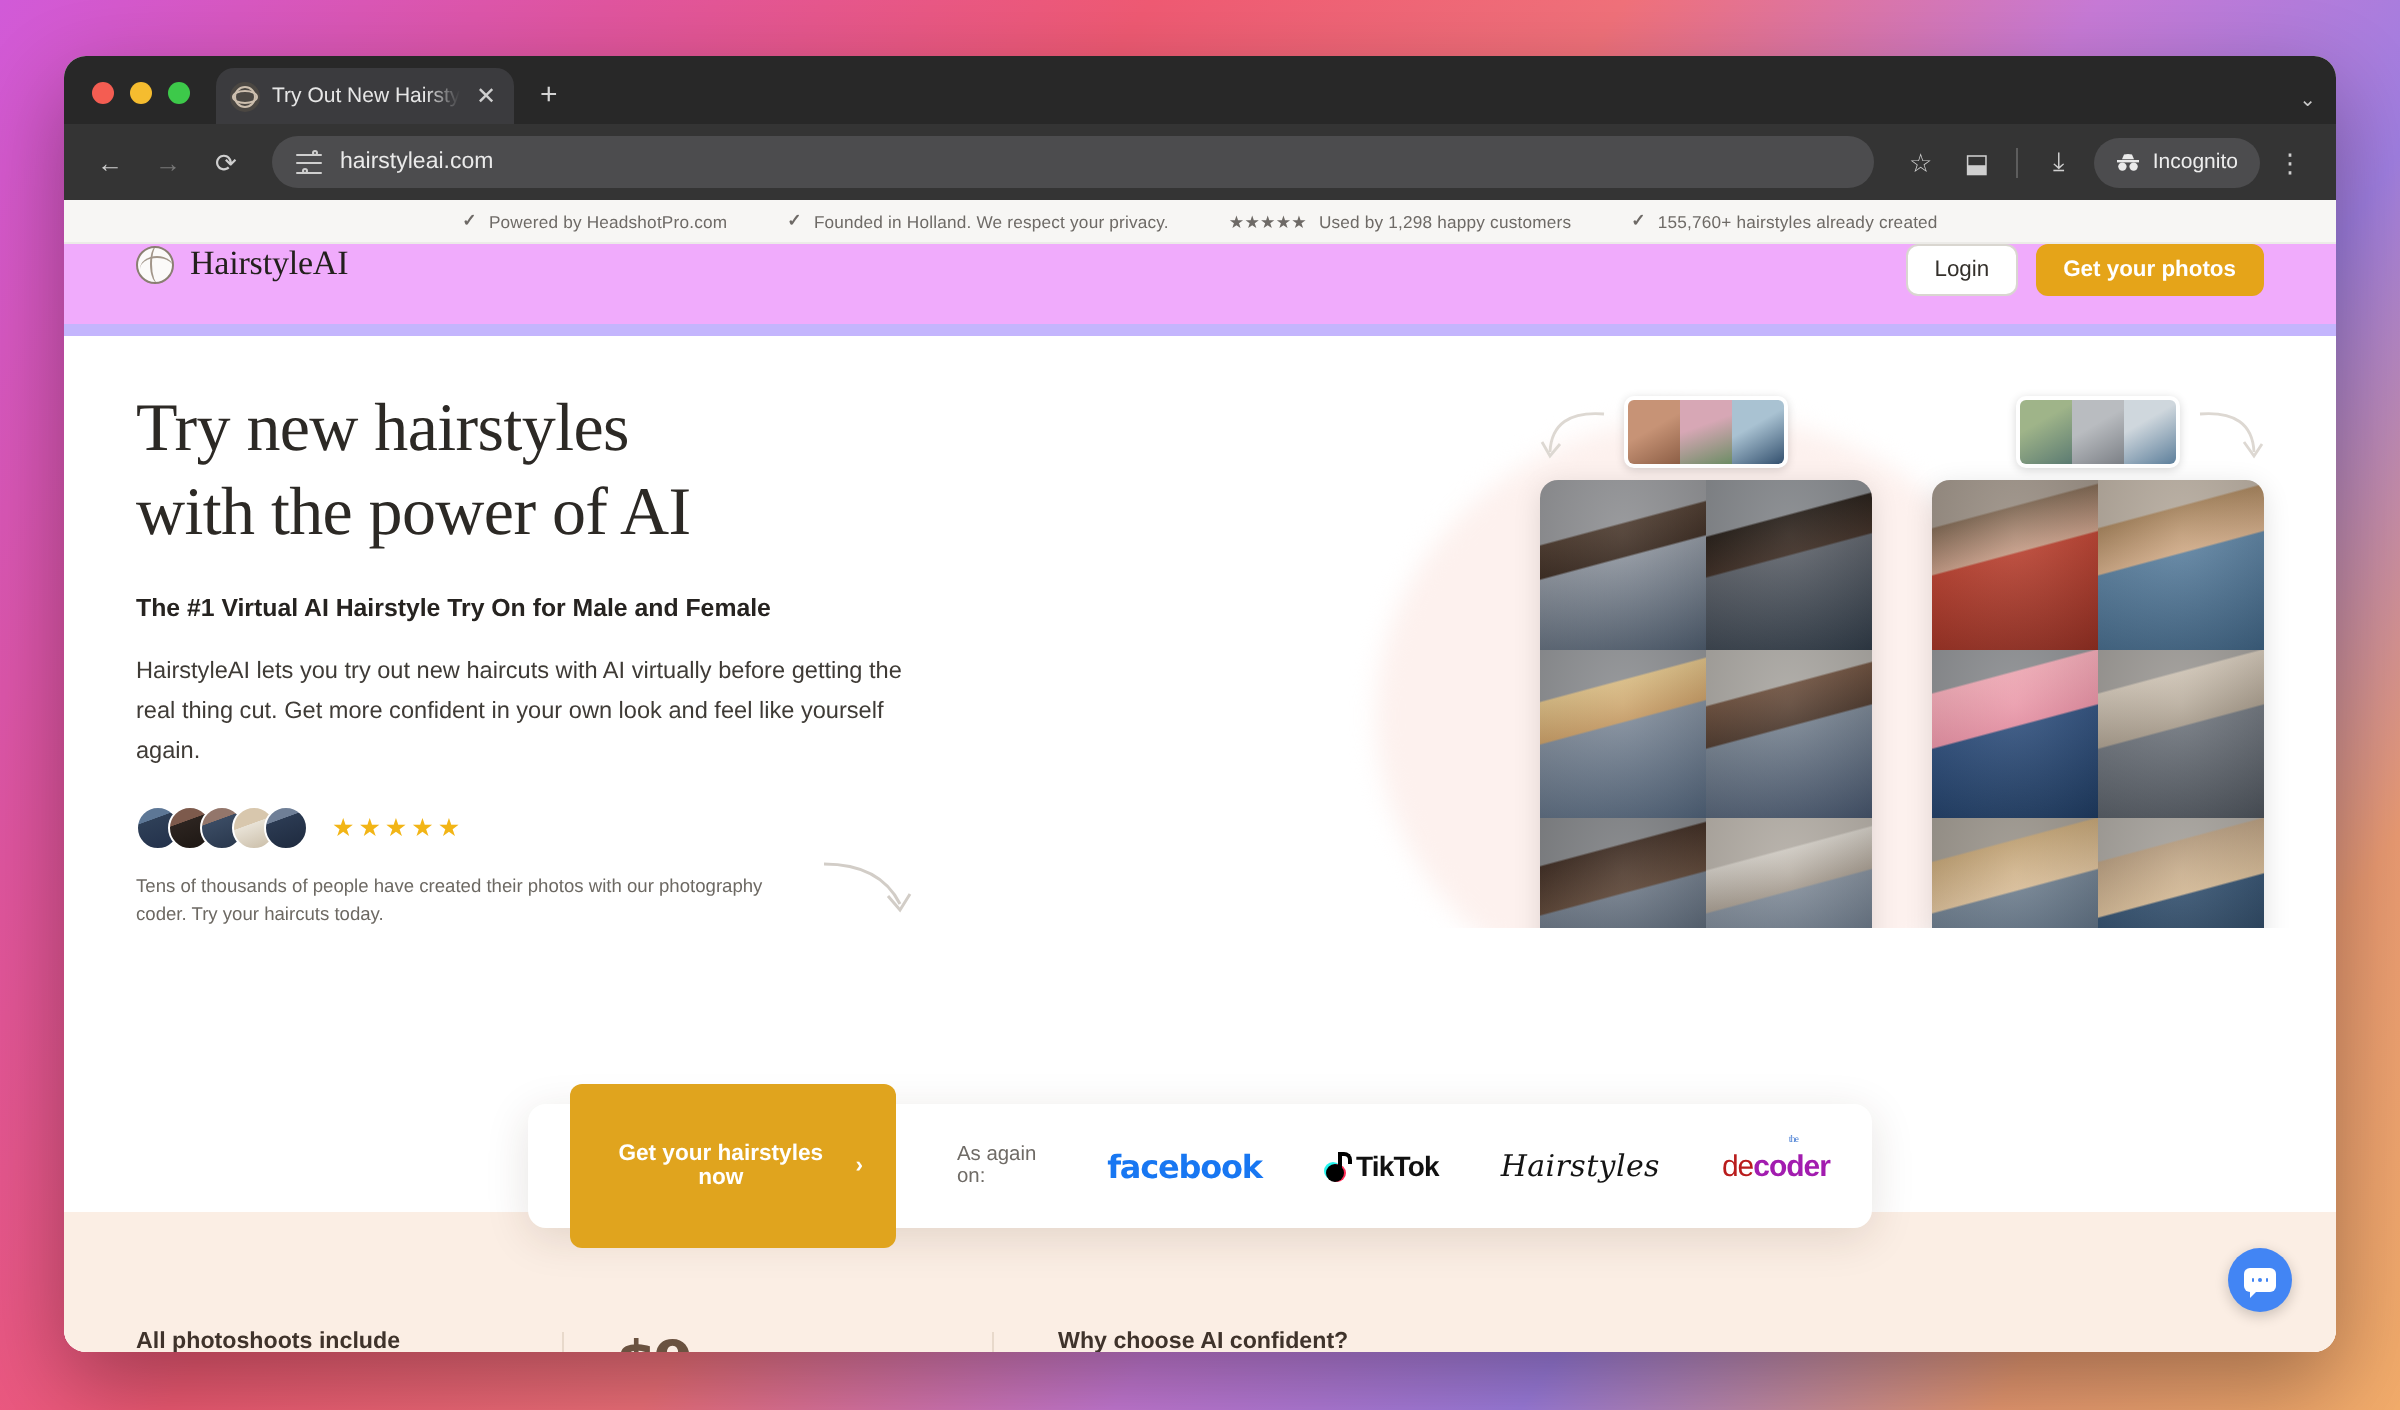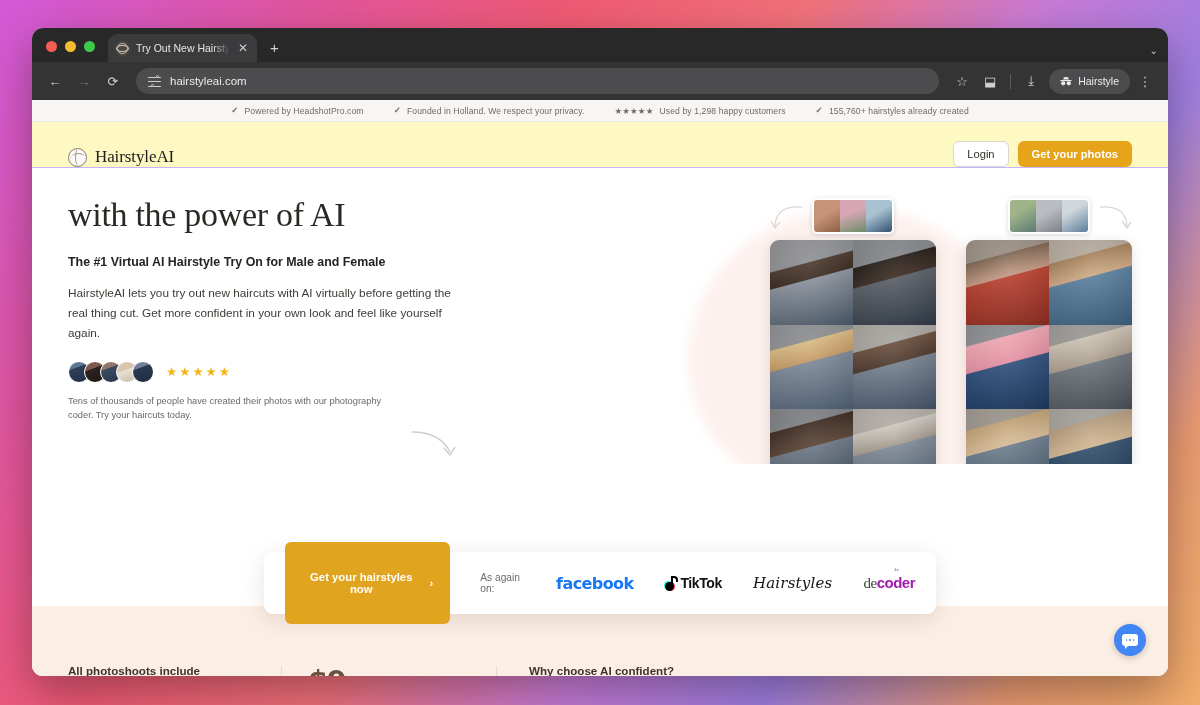--- a/index.html
+++ b/index.html
@@ -95,22 +95,22 @@
     height: 22px; background: #f7f6f4; border-bottom: 1px solid #ecebe8;
     display: flex; align-items: center; justify-content: center; gap: 30px;
   }
   .trust-item { display: flex; align-items: center; gap: 6px; }
   .trust-item span { font-size: 8.6px; color: #6e6a66; letter-spacing: .1px; }
   .tick { color: #35c261; font-size: 10px; font-weight: bold; line-height: 1; }
   .mini-stars { color: #24c158; font-size: 7.5px; letter-spacing: 1.2px; }
 
   
   .nav {
-    height: 46px; background: #fef9c3; border-bottom: 1px solid #c4b5fd;
-    display: flex; align-items: flex-end; padding: 0 36px;
+    height: 46px; background: #f0abfc; border-bottom: 6px solid #c4b5fd;
+    display: flex; align-items: flex-start; padding: 0 36px;
   }
   .brand { display: flex; align-items: center; gap: 8px; }
   .brand-mark {
     width: 19px; height: 19px; border-radius: 50%;
     border: 1.3px solid #8a7f72; position: relative; overflow: hidden;
     background: #fbfaf9;
   }
   .brand-mark::before {
     content: ""; position: absolute; left: 1px; top: 4px; width: 17px; height: 12px;
     border-top: 1.2px solid #a2968a; border-radius: 50%;
@@ -249,21 +249,21 @@
   .lg-tt span { font-size: 14px; font-weight: bold; color: #111; letter-spacing: -.4px; }
   .lg-ig {
     font-family: "DejaVu Serif", serif; font-style: italic; font-size: 15px;
     color: #141414; letter-spacing: .2px;
   }
   .lg-dc { position: relative; font-size: 15px; letter-spacing: -.5px; }
   .lg-dc .the {
     position: absolute; right: 16px; top: -7px; font-size: 5px; color: #4a7fd4;
     font-family: "Liberation Serif", serif;
   }
-  .lg-dc .de { color: #404040; font-family: Liberation Serif, serif; }
+  .lg-dc .de { color: #b91c1c; }
   .lg-dc .coder { color: #a21caf; font-weight: bold; }
 
   
   .band {
     position: absolute; left: 0; right: 0; top: 506px; bottom: 0;
     background: #fbeee4; padding: 58px 36px 0;
   }
   .band-inner { display: flex; }
   .col { position: relative; }
   .col-a { width: 214px; padding-right: 22px; }
@@ -336,21 +336,21 @@
       <div class="tb-btn">⬓</div>
       <div class="tb-sep"></div>
       <div class="tb-btn">⤓</div>
       <div class="incognito">
         <svg width="12" height="10" viewBox="0 0 12 10">
           <path d="M3 3.6 L4 1.3 Q6 0.6 8 1.3 L9 3.6 Z" fill="#eaeaea"></path>
           <rect x="0.5" y="4" width="11" height="1.2" fill="#eaeaea"></rect>
           <circle cx="3.2" cy="7.3" r="2.1" fill="#eaeaea"></circle>
           <circle cx="8.8" cy="7.3" r="2.1" fill="#eaeaea"></circle>
         </svg>
-        <span>Hairstyle</span>
+        <span>Incognito</span>
       </div>
       <div class="tb-btn">⋮</div>
     </div>
   </div>
 
   <div class="viewport">
 
     <div class="trustbar">
       <div class="trust-item">
         <span class="tick">✓</span>
@@ -380,20 +380,21 @@
         <button class="btn-cta">Get your photos</button>
       </div>
     </div>
 
     <div class="hero">
       <div class="hero-blob"></div>
 
       <div class="hero-inner">
         <div class="hero-left">
           <div class="h1">
+            <div>Try new hairstyles</div>
             <div>with the power of AI</div>
           </div>
           <div class="h2">The #1 Virtual AI Hairstyle Try On for Male and Female</div>
           <div class="lede">HairstyleAI lets you try out new haircuts with AI virtually before getting the real thing cut. Get more confident in your own look and feel like yourself again.</div>
 
           <div class="proof">
             <div class="avatars">
               <div class="av av1"></div>
               <div class="av av2"></div>
               <div class="av av3"></div>

